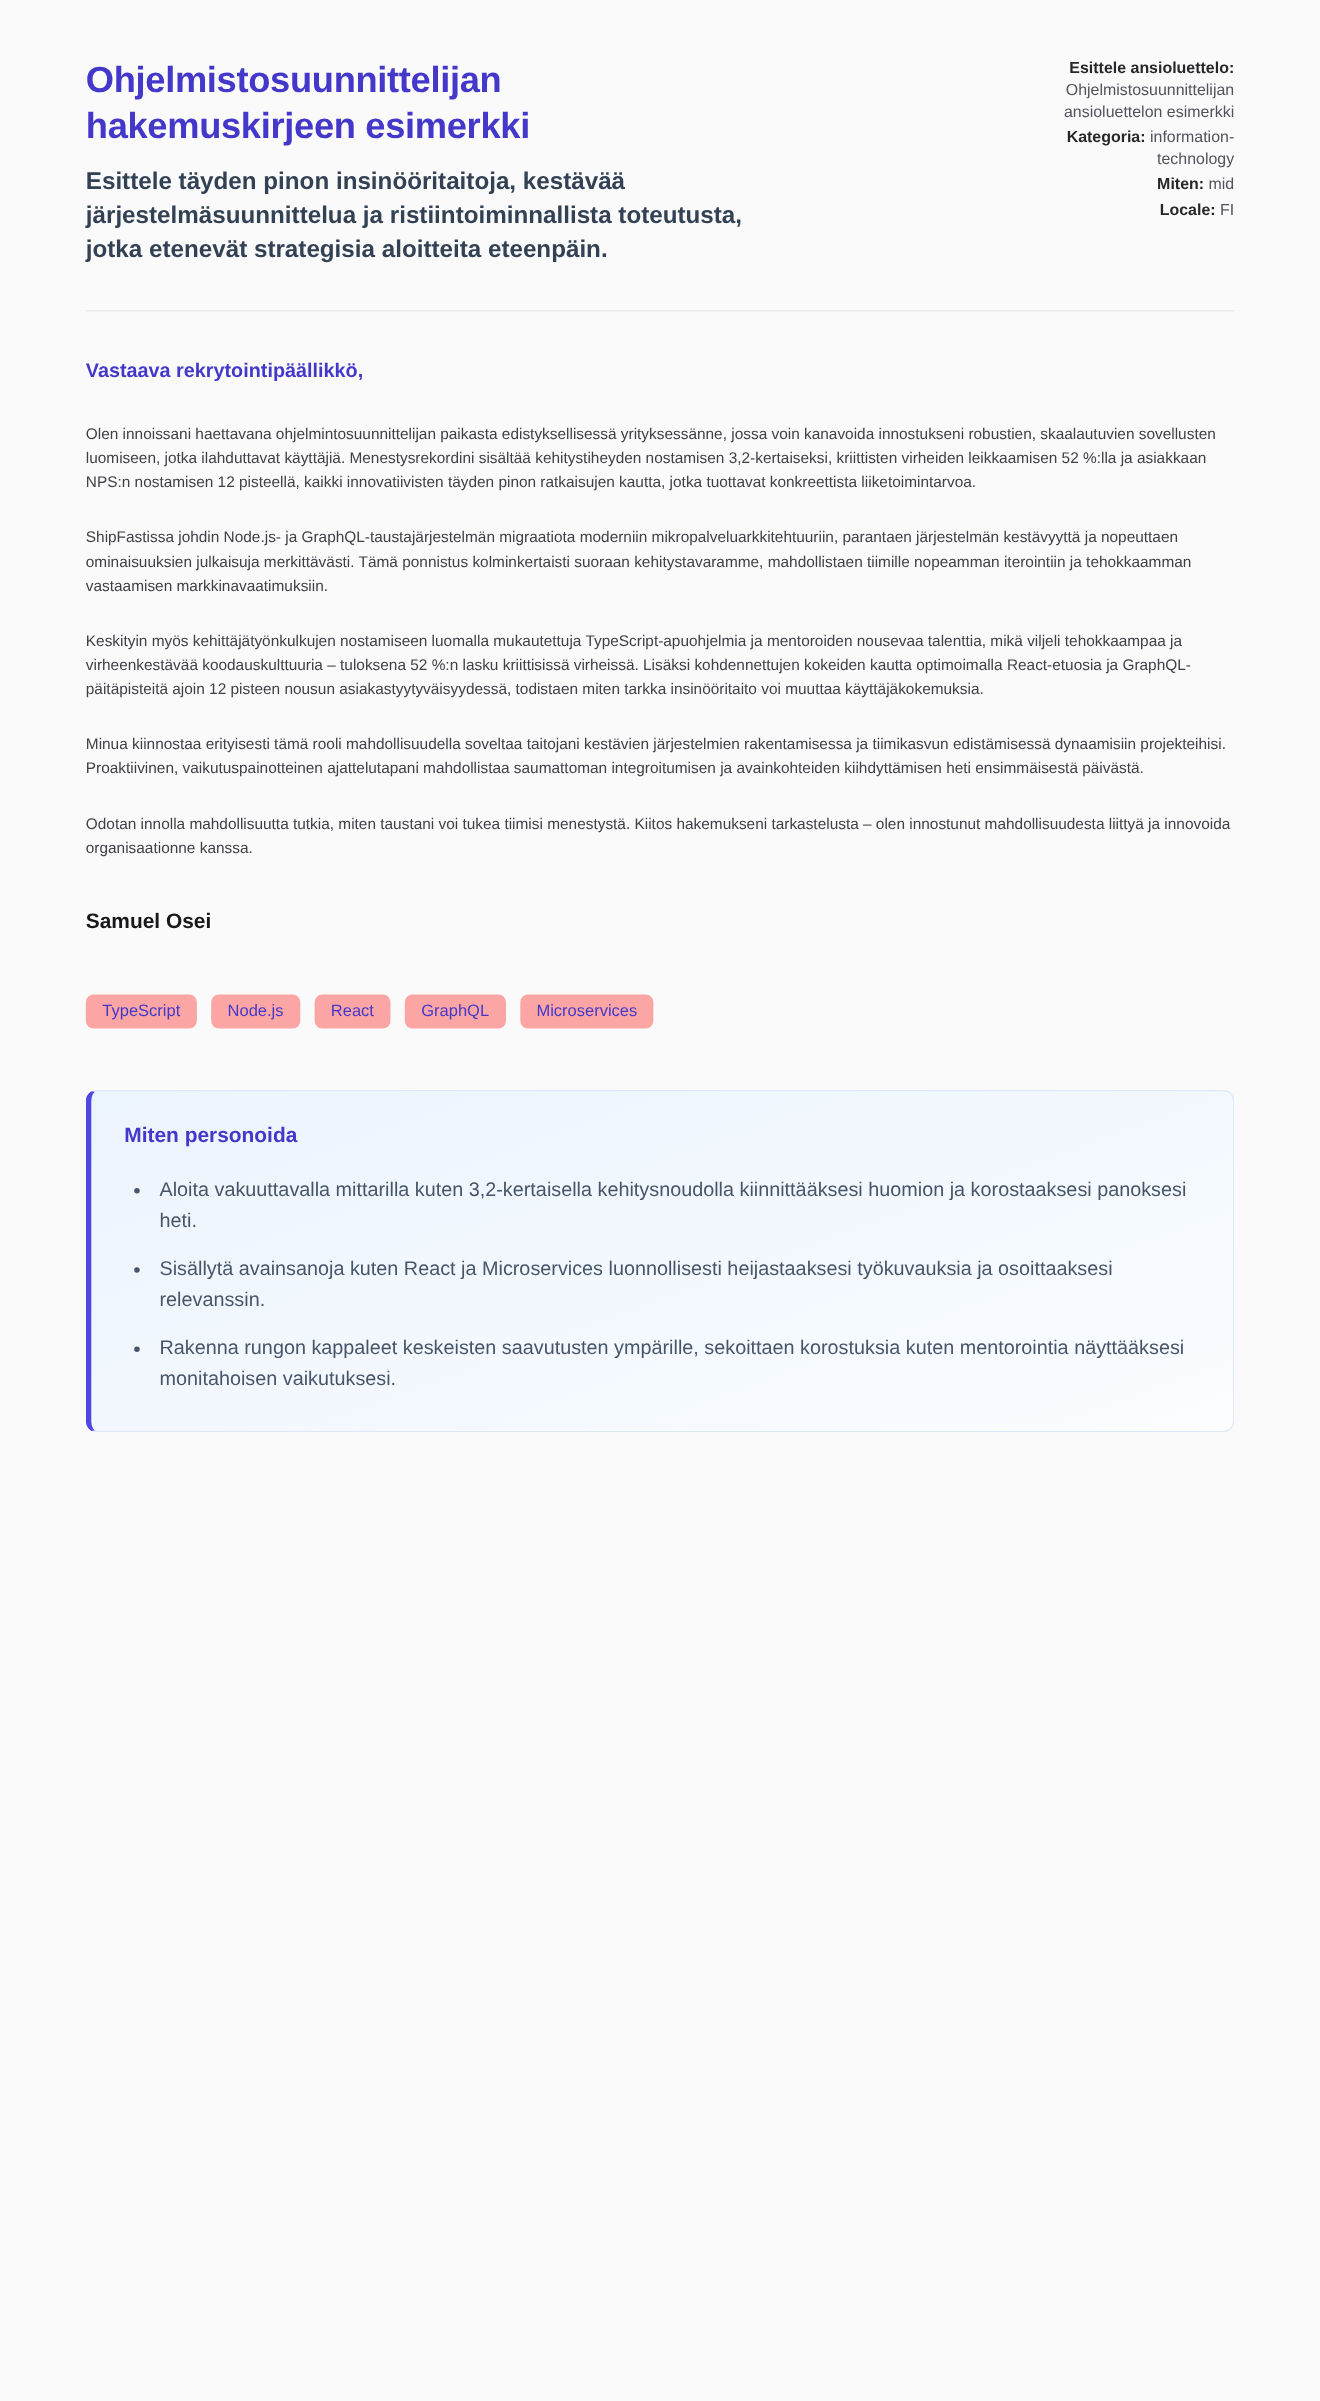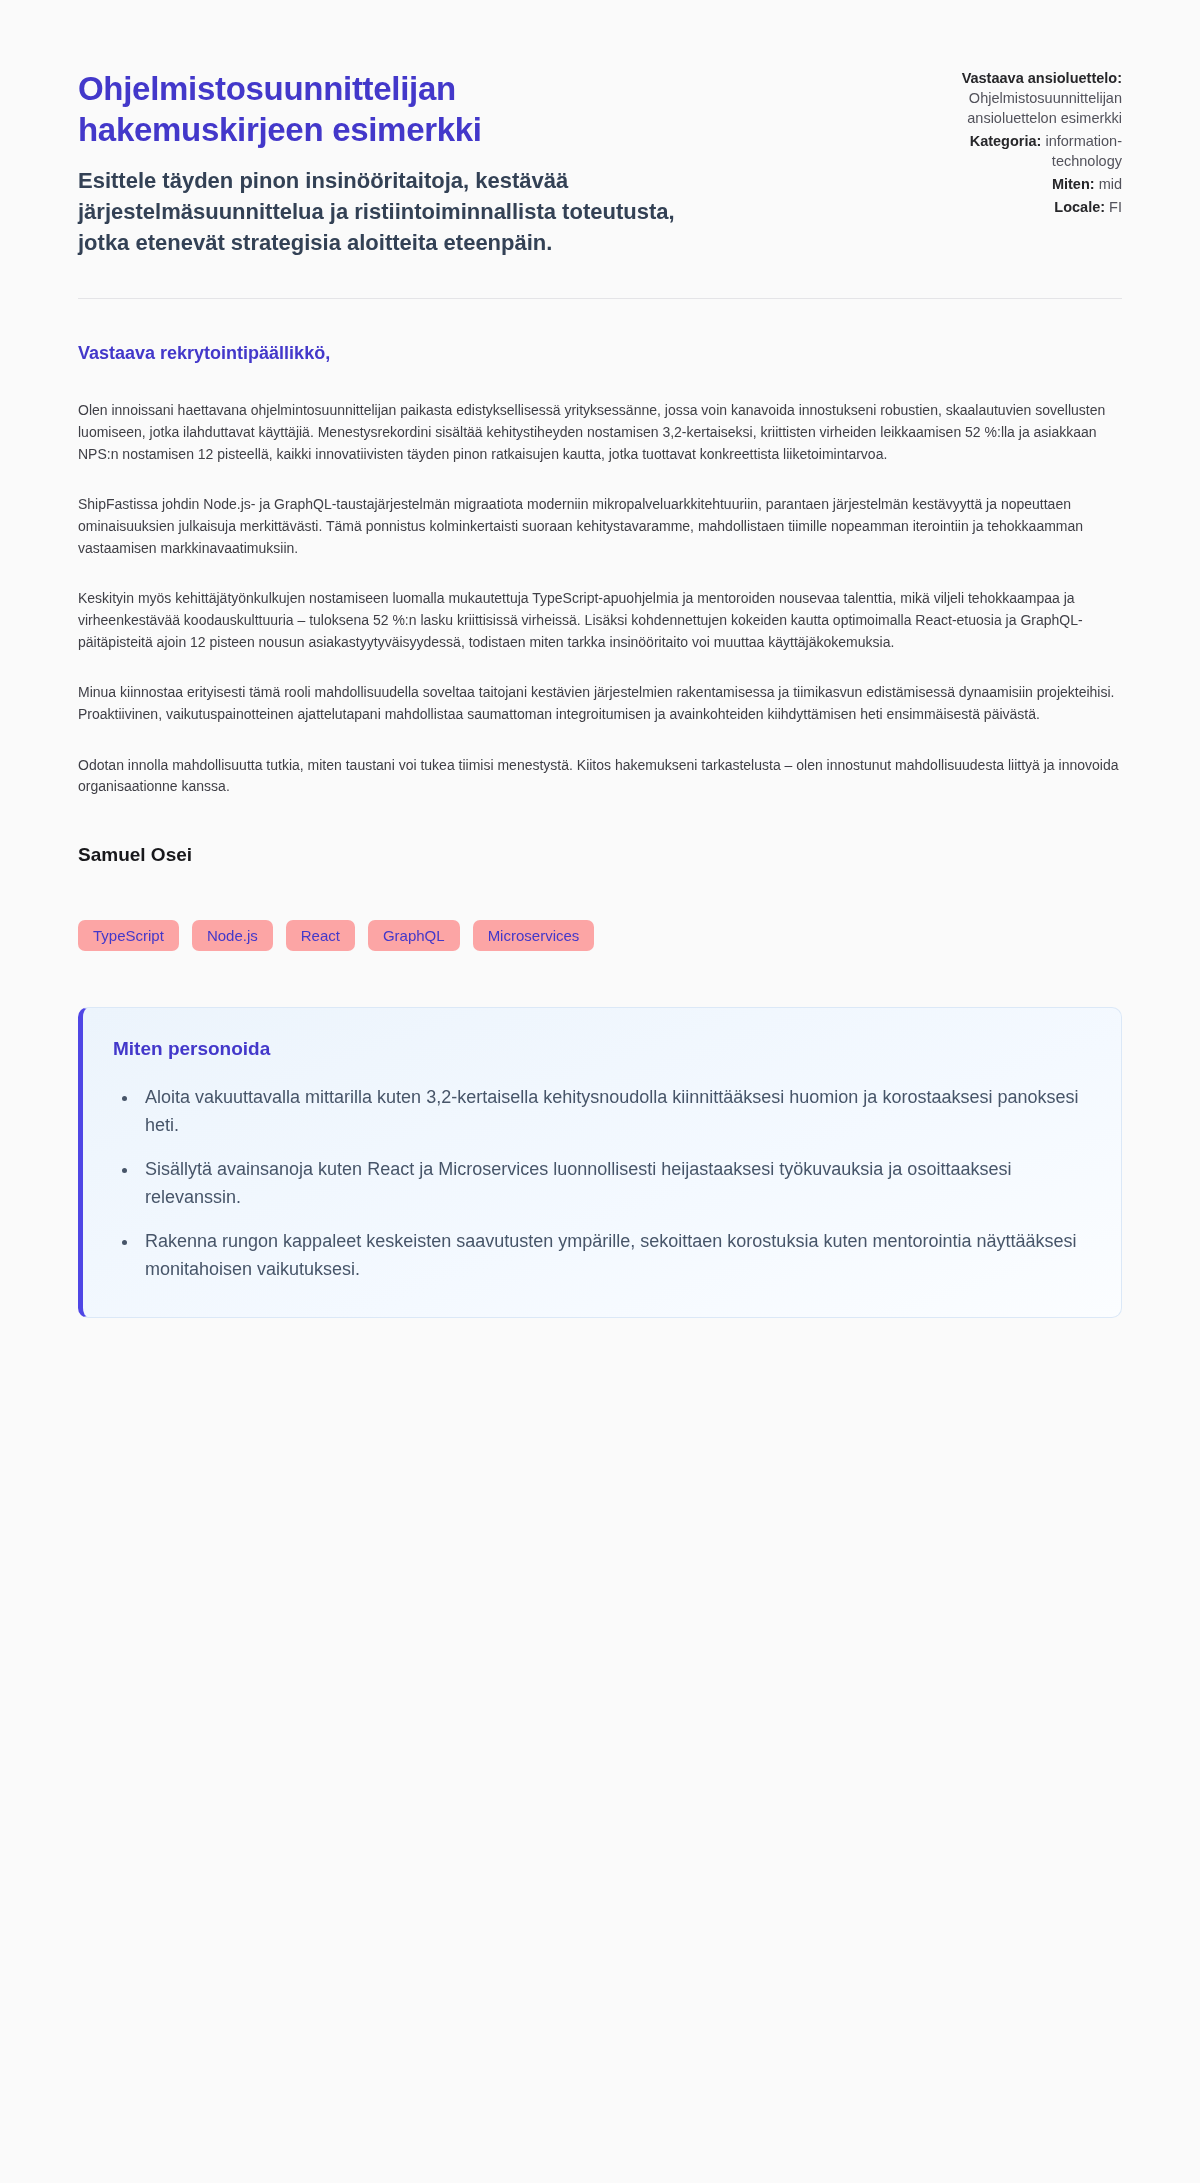--- a/index.html
+++ b/index.html
@@ -5,21 +5,21 @@
   * { margin: 0; padding: 0; box-sizing: border-box; }
   html, body { background: #fafafa; }
   body {
     width: 1200px;
     min-height: 2183px;
     font-family: "Liberation Sans", sans-serif;
     color: #3f3f46;
   }
   .page {
     width: 1044px;
-    margin: 16px auto;
+    margin: 0 auto;
     padding-top: 52px;
   }
 
   
   .header { display: flex; justify-content: space-between; gap: 40px; }
   .header-left { max-width: 610px; }
   .title {
     font-size: 33px;
     line-height: 1.25;
     font-weight: 700;
@@ -117,21 +117,21 @@
 
 <div class="page">
 
   <header class="header">
     <div class="header-left">
       <h1 class="title">Ohjelmistosuunnittelijan hakemuskirjeen esimerkki</h1>
       <p class="subtitle">Esittele täyden pinon insinööritaitoja, kestävää järjestelmäsuunnittelua ja ristiintoiminnallista toteutusta, jotka etenevät strategisia aloitteita eteenpäin.</p>
     </div>
     <aside class="header-meta">
       <div class="meta-row">
-        <span class="meta-label">Vastaava ansioluettelo:</span>
+        <span class="meta-label">Esittele ansioluettelo:</span>
         <span class="meta-value">Ohjelmistosuunnittelijan ansioluettelon esimerkki</span>
       </div>
       <div class="meta-row">
         <span class="meta-label">Kategoria:</span>
         <span class="meta-value">information-technology</span>
       </div>
       <div class="meta-row">
         <span class="meta-label">Miten:</span>
         <span class="meta-value">mid</span>
       </div>

